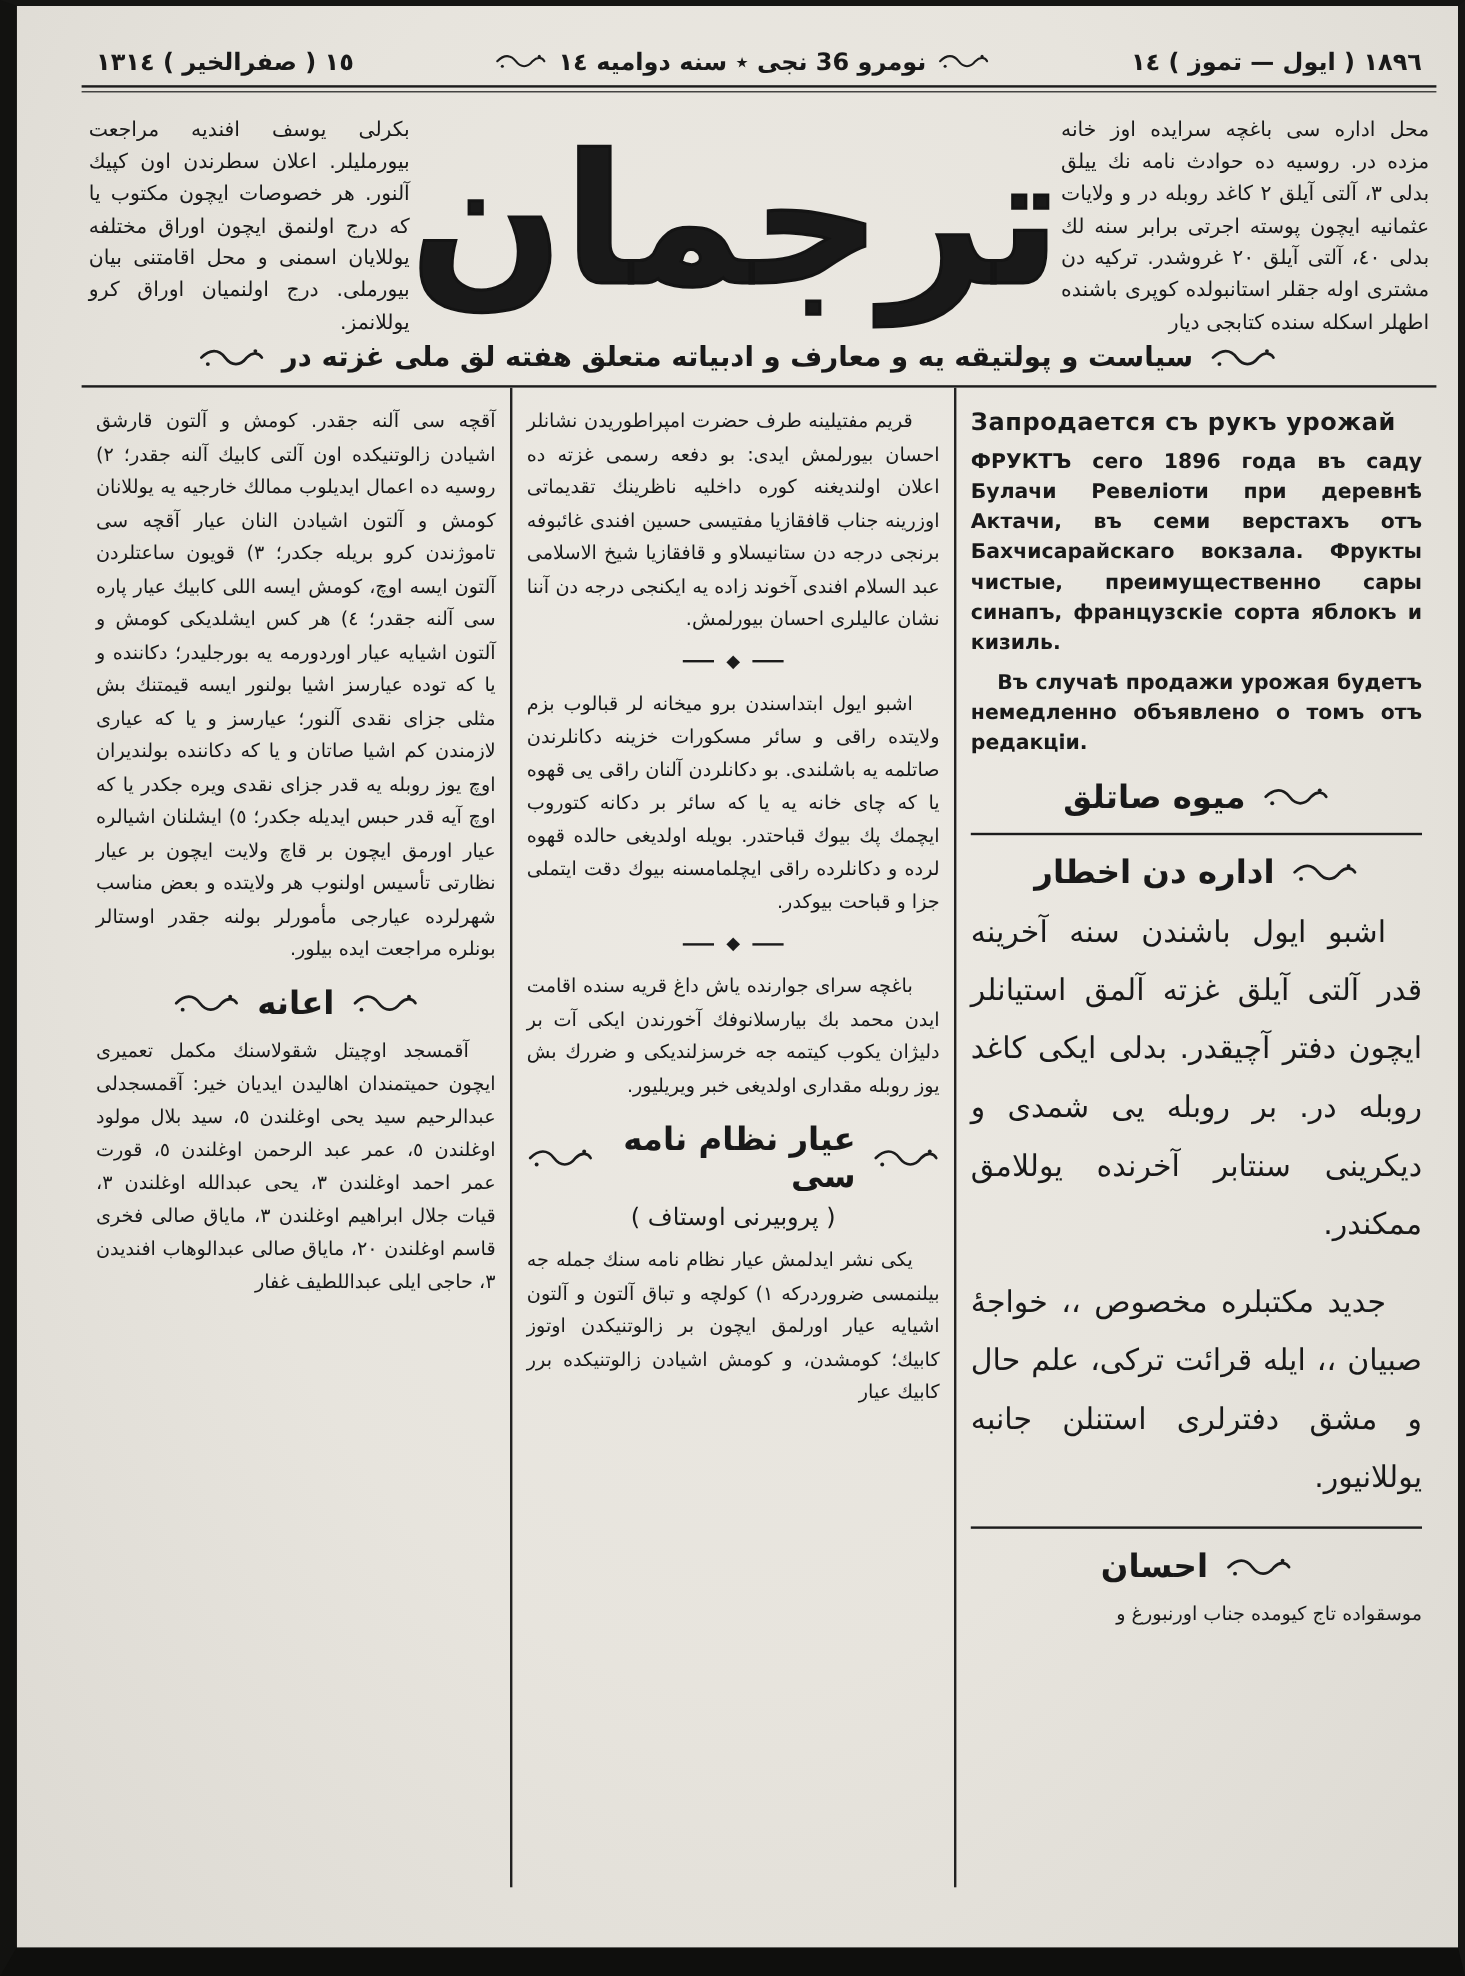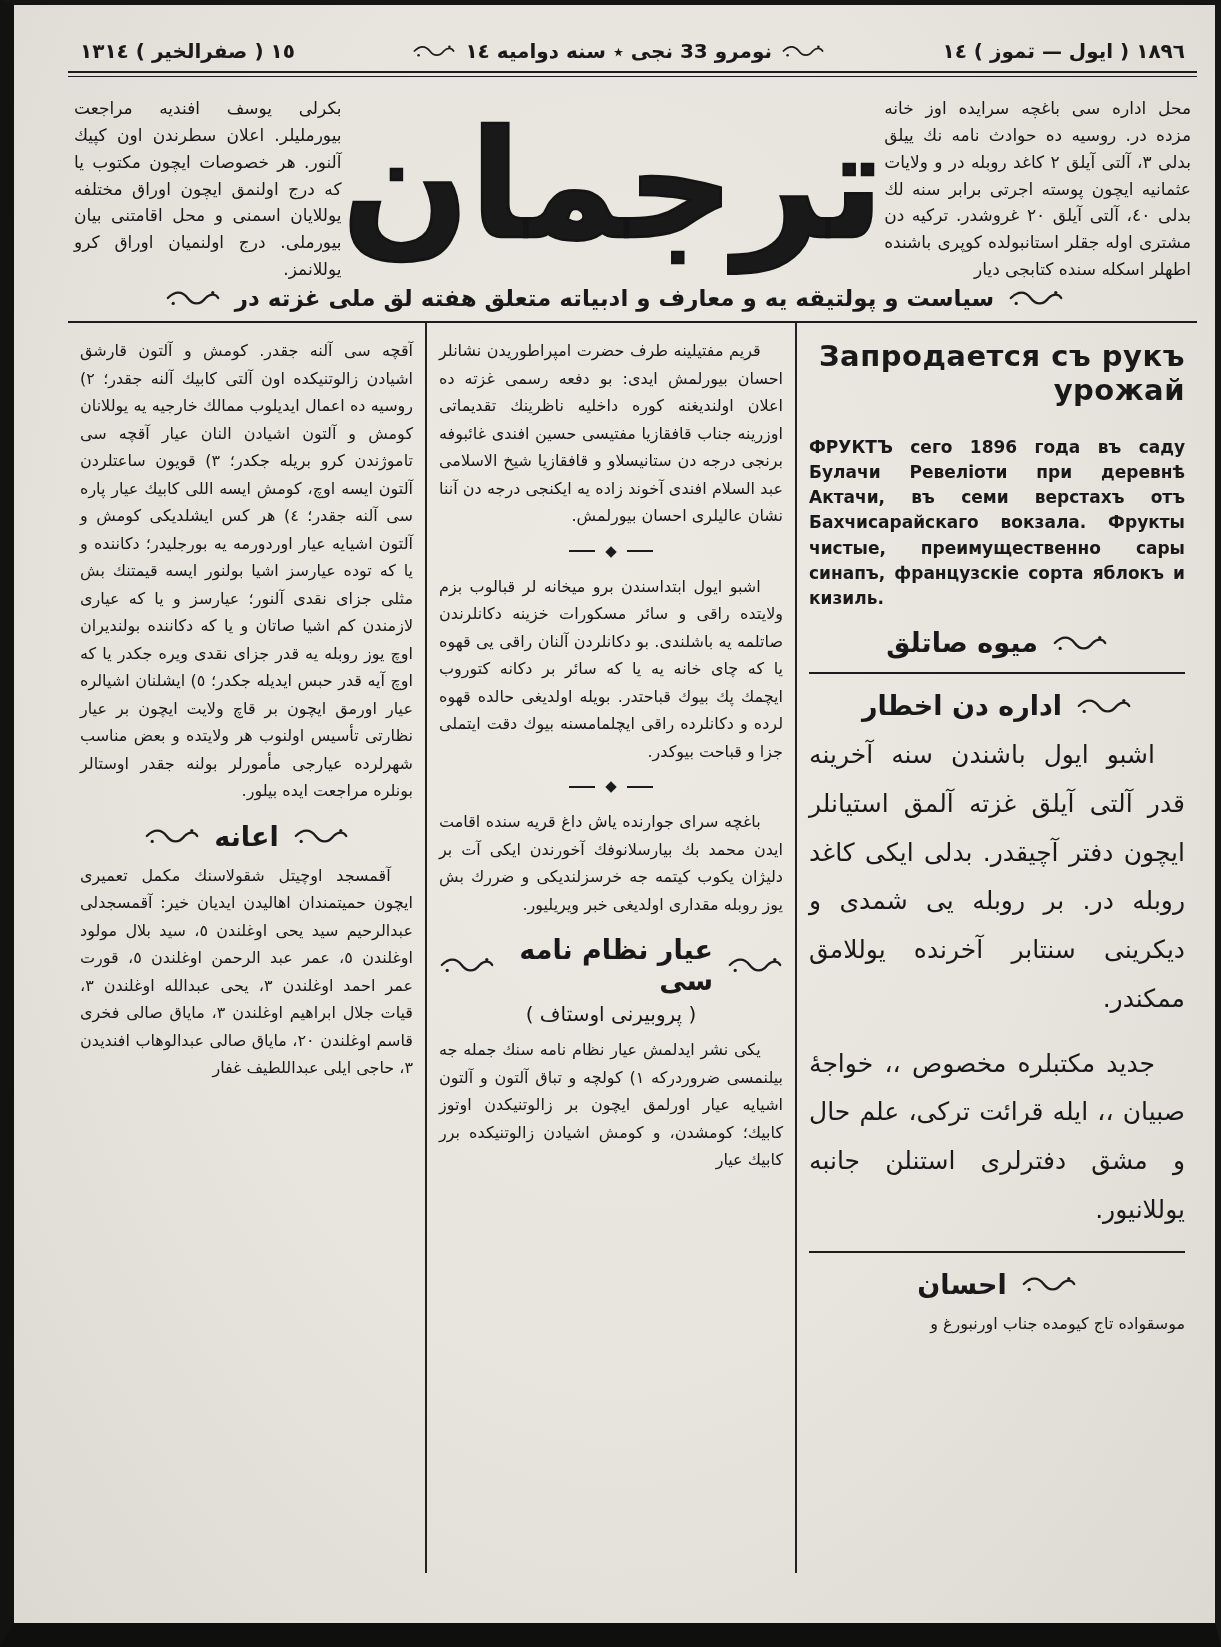--- a/index.html
+++ b/index.html
@@ -71,22 +71,22 @@
   .col-mid{width:368px;}
   .col-left{flex:1;}
   .vrule{width:2px;background:#222;}
   .para{
     font-size:16px;line-height:1.72;text-align:justify;direction:rtl;
     margin:0 0 10px;text-indent:1.4em;
   }
   .para.no-indent{text-indent:0;}
   
   .ru-title{
-    font-size:29px;font-weight:bold;text-align:right;direction:ltr;
-    margin:2px 0 28px;letter-spacing:.5px;
+    font-size:20px;font-weight:bold;text-align:left;direction:ltr;
+    margin:2px 0 10px;letter-spacing:.5px;
   }
   .ru-para{
     font-size:17px;line-height:1.48;text-align:justify;direction:ltr;
     margin:0 0 8px;font-weight:bold;
   }
   .ru-para.indent{text-indent:1.3em;}
   
   .sec-head{
     display:flex;align-items:center;justify-content:center;gap:14px;
     direction:rtl;font-size:27px;font-weight:bold;
@@ -117,21 +117,21 @@
   <header class="dateline">
     <div class="seg">
       <span>١٨٩٦ ( ايول — تموز ) ١٤</span>
     </div>
     <div class="seg">
       <svg class="flourish small" viewBox="0 0 60 20">
           <path d="M2,10 C10,2 18,2 24,10 C30,18 38,18 44,10 C50,4 56,6 58,10" fill="none" stroke="currentColor" stroke-width="2.5" stroke-linecap="round"></path>
           <circle cx="52" cy="4" r="1.8" fill="currentColor"></circle>
           <circle cx="8" cy="16" r="1.8" fill="currentColor"></circle>
         </svg>
-      <span>نومرو 33 نجى ٭ سنه دواميه ١٤</span>
+      <span>نومرو 36 نجى ٭ سنه دواميه ١٤</span>
       <svg class="flourish small" viewBox="0 0 60 20">
           <path d="M2,10 C10,2 18,2 24,10 C30,18 38,18 44,10 C50,4 56,6 58,10" fill="none" stroke="currentColor" stroke-width="2.5" stroke-linecap="round"></path>
           <circle cx="52" cy="4" r="1.8" fill="currentColor"></circle>
           <circle cx="8" cy="16" r="1.8" fill="currentColor"></circle>
         </svg>
     </div>
     <div class="seg">
       <span>١٥ ( صفرالخير ) ١٣١٤</span>
     </div>
   </header>
@@ -160,20 +160,21 @@
       </svg>
   </div>
 
   <div class="full-rule"></div>
 
   <main class="columns">
 
     <article class="col col-right">
       <h2 class="ru-title">Запродается съ рукъ урожай</h2>
       <p class="ru-para">ФРУКТЪ сего 1896 года въ саду Булачи Ревеліоти при деревнѣ Актачи, въ семи верстахъ отъ Бахчисарайскаго вокзала. Фрукты чистые, преимущественно сары синапъ, французскіе сорта яблокъ и кизиль.</p>
+      <p class="ru-para indent">Въ случаѣ продажи урожая будетъ немедленно объявлено о томъ отъ редакціи.</p>
 
       <div class="sec-head">
         <svg class="flourish" viewBox="0 0 60 20">
             <path d="M2,10 C10,2 18,2 24,10 C30,18 38,18 44,10 C50,4 56,6 58,10" fill="none" stroke="currentColor" stroke-width="2.5" stroke-linecap="round"></path>
             <circle cx="52" cy="4" r="1.8" fill="currentColor"></circle>
             <circle cx="8" cy="16" r="1.8" fill="currentColor"></circle>
           </svg>
         <span>ميوه صاتلق</span>
       </div>
 

